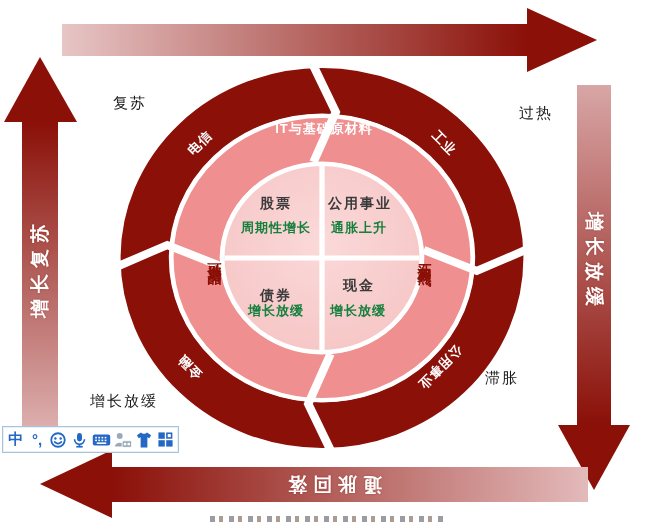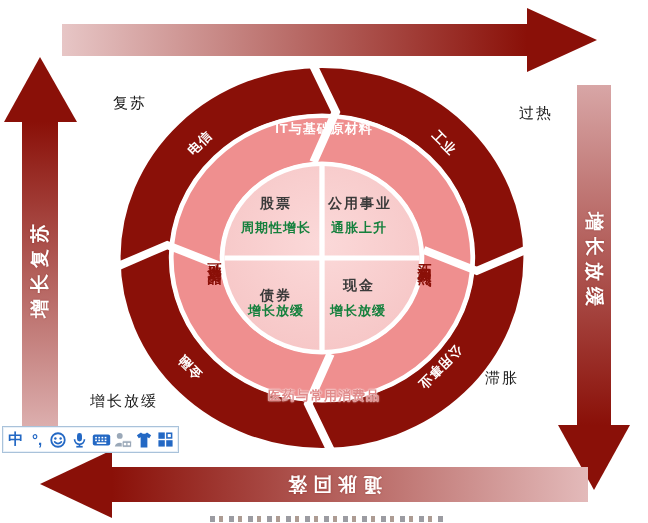--- a/index.html
+++ b/index.html
@@ -108,21 +108,20 @@
   <div class="lbl corner-txt" style="left:536px;top:114px">过热</div>
   <div class="lbl corner-txt" style="left:124px;top:402px">增长放缓</div>
   <div class="lbl corner-txt" style="left:502px;top:379px">滞胀</div>
 
   <div class="lbl ring-white" style="left:200px;top:143px;--r:-45deg">电信</div>
   <div class="lbl ring-white" style="left:444px;top:143px;--r:45deg">工业</div>
   <div class="lbl ring-white" style="left:190px;top:367px;--r:-135deg">金融</div>
   <div class="lbl ring-white" style="left:440px;top:367px;--r:135deg">公用事业</div>
 
   <div class="lbl ring-white" style="left:324px;top:129px">IT与基础原材料</div>
-  <div class="lbl ring-soft" style="left:324px;top:396px">医药与常用消费品</div>
   <div class="lbl ring-red vert" style="left:215px;top:257px">可选消费品</div>
   <div class="lbl ring-red vert" style="left:425px;top:258px">石油和天然气</div>
 
   <div class="lbl quad-asset" style="left:276px;top:204px">股票</div>
   <div class="lbl quad-style" style="left:276px;top:228px">周期性增长</div>
 
   <div class="lbl quad-asset" style="left:360px;top:204px">公用事业</div>
   <div class="lbl quad-style" style="left:359px;top:228px">通胀上升</div>
 
   <div class="lbl quad-asset" style="left:276px;top:296px">债券</div>

